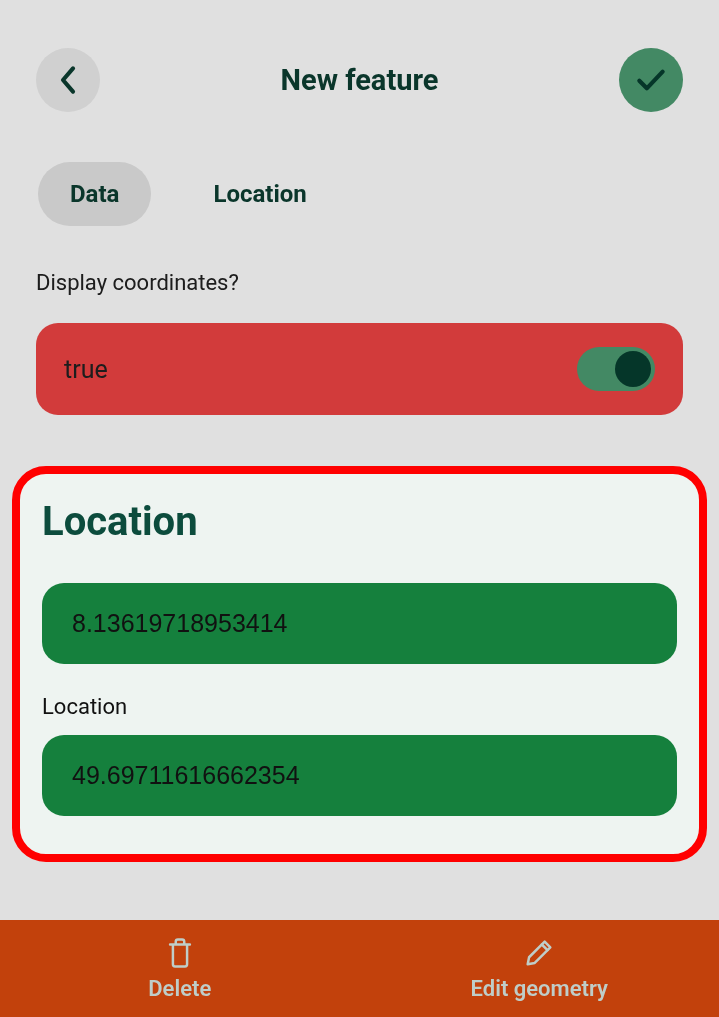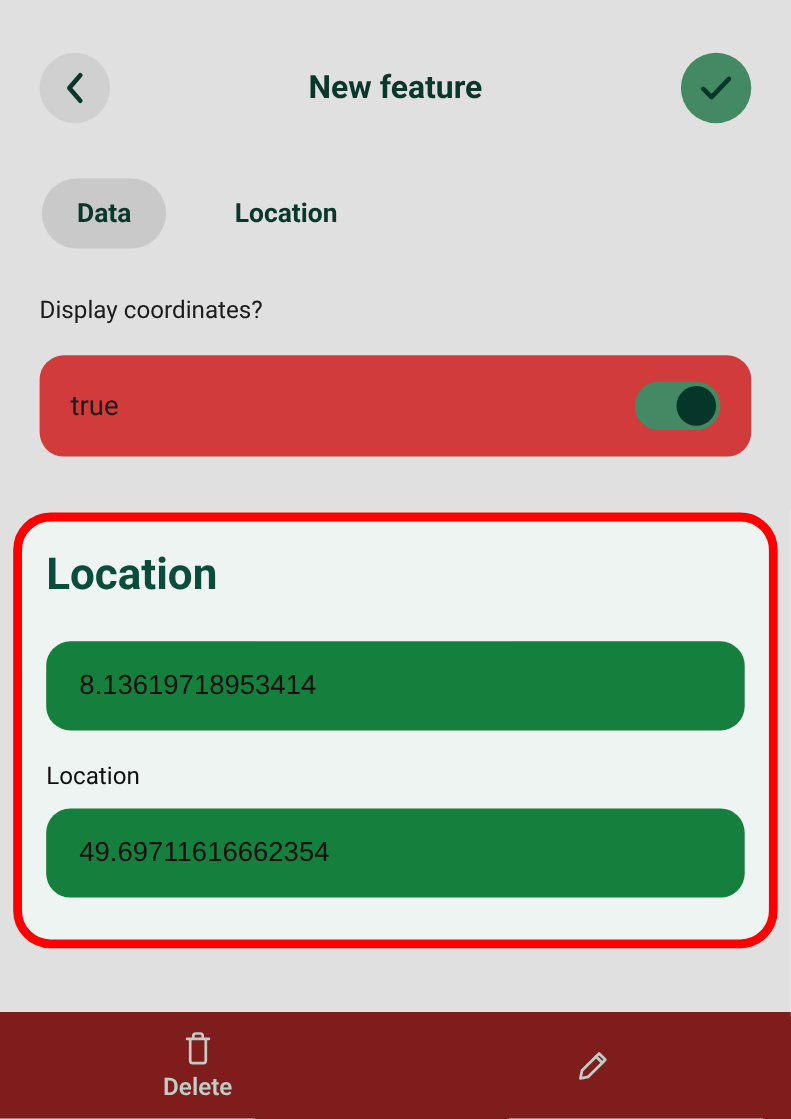--- a/index.html
+++ b/index.html
@@ -20,21 +20,21 @@
     .field-label { font-size: 22px; color: #222; margin-bottom: 28px; margin-top: 6px; }
     .toggle-box { background: #ef4444; border-radius: 22px; padding: 24px 28px; display: flex; align-items: center; justify-content: space-between; }
     .toggle-value { font-size: 25px; color: #222; }
     .switch { width: 78px; height: 44px; border-radius: 22px; background: #4d9c72; position: relative; cursor: pointer; }
     .switch-knob { position: absolute; top: 4px; right: 4px; width: 36px; height: 36px; border-radius: 50%; background: #063e2f; }
     .location-card { position: absolute; left: 12px; right: 12px; top: 466px; border: 8px solid #ff0000; border-radius: 34px; background: #eef4f1; padding: 20px 22px 22px 22px; z-index: 20; }
     .loc-title { font-size: 40px; font-weight: 700; color: #0c4c3d; margin-bottom: 38px; margin-top: 4px; }
     .loc-field-label { font-size: 22px; color: #111; margin-bottom: 16px; }
     .loc-input { width: 100%; background: #15803d; border-radius: 22px; padding: 26px 30px; font-size: 25px; color: #111; border: none; outline: none; margin-bottom: 30px; }
     .loc-input:last-of-type { margin-bottom: 16px; }
-    .bottom-bar { position: absolute; left: 0; right: 0; bottom: 0; height: 97px; background: #7f1d1d; display: flex; z-index: 10; }
+    .bottom-bar { position: absolute; left: 0; right: 0; bottom: 0; height: 97px; background: #c2410c; display: flex; z-index: 10; }
     .bottom-item { flex: 1; display: flex; flex-direction: column; align-items: center; justify-content: center; gap: 6px; cursor: pointer; }
     .bottom-item svg { width: 34px; height: 34px; }
     .bottom-label { font-size: 22px; font-weight: 600; color: #bfcdc8; }
   </style>
 </head>
 <body>
 <div class="viewport">
 
   <div class="top-layer">
     <div class="header">
@@ -81,16 +81,17 @@
       <svg viewBox="0 0 48 48">
         <path d="M10 12 L38 12 M18 12 L18 8 C18 6 19 5 21 5 L27 5 C29 5 30 6 30 8 L30 12 M14 12 L14 40 C14 42 15 43 17 43 L31 43 C33 43 34 42 34 40 L34 12" fill="none" stroke="#bfcdc8" stroke-width="3.5" stroke-linecap="round" stroke-linejoin="round"></path>
       </svg>
       <div class="bottom-label">Delete</div>
     </div>
     <div class="bottom-item">
       <svg viewBox="0 0 48 48">
         <path d="M32 8 L40 16 L18 38 L8 40 L10 30 Z" fill="none" stroke="#bfcdc8" stroke-width="3.5" stroke-linecap="round" stroke-linejoin="round"></path>
         <line x1="28" y1="12" x2="36" y2="20" stroke="#bfcdc8" stroke-width="3.5" stroke-linecap="round"></line>
       </svg>
+      <div class="bottom-label">Edit geometry</div>
     </div>
   </div>
 
 </div>
 
 </body></html>

